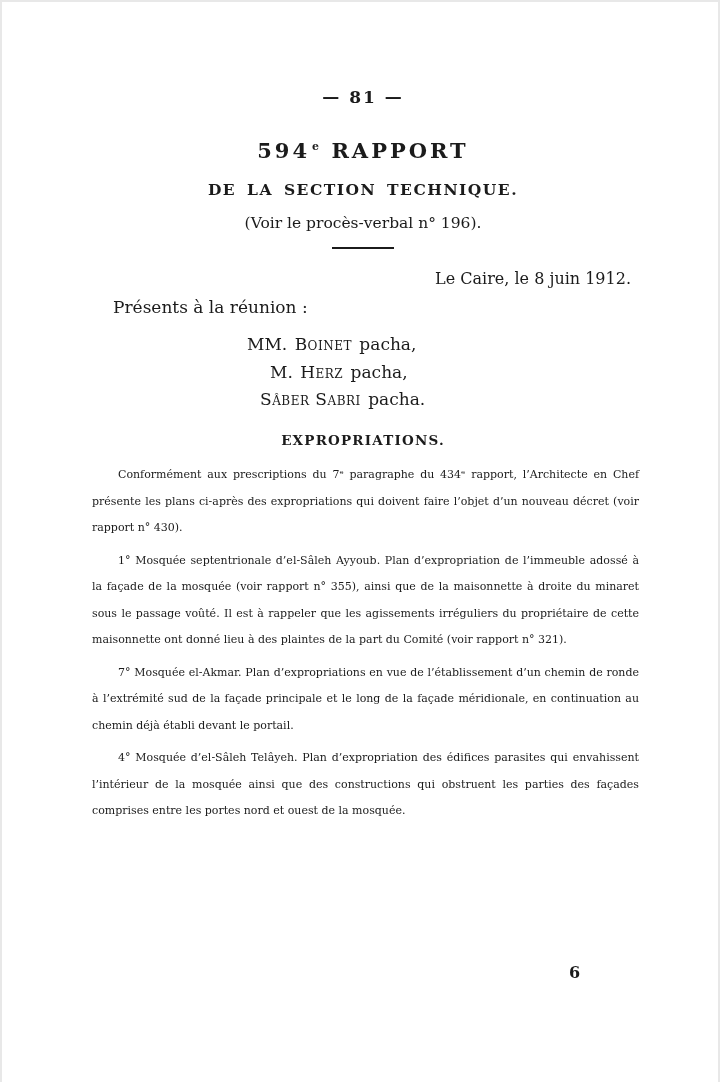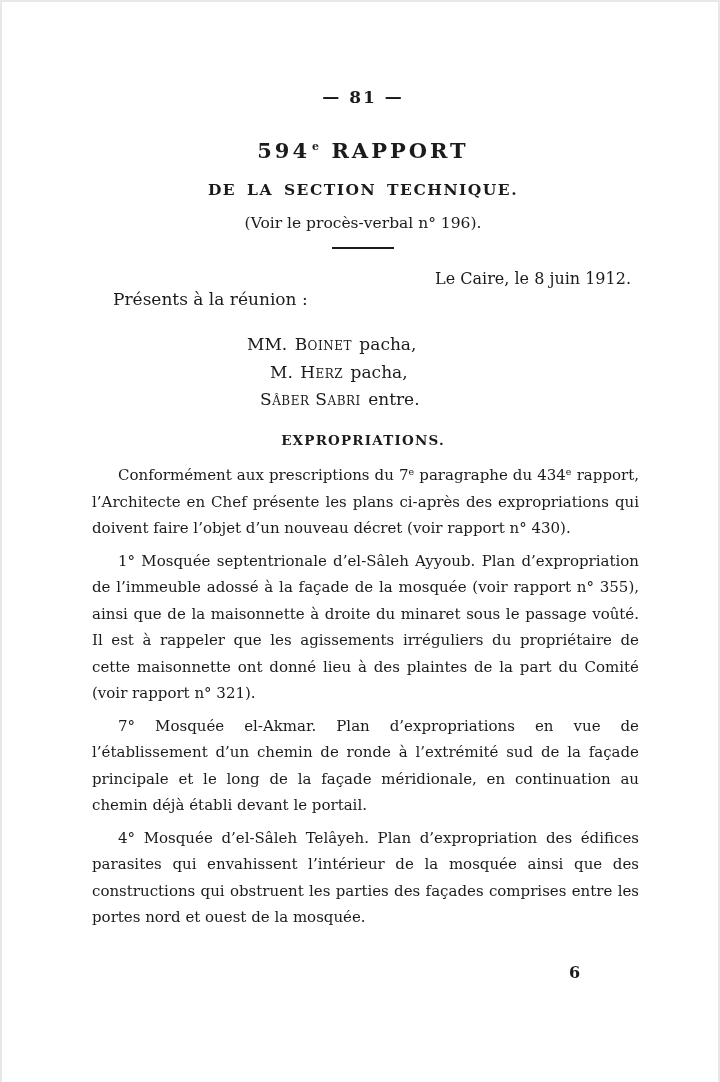--- a/index.html
+++ b/index.html
@@ -58,21 +58,21 @@
     background: #1b1b1b;
   }
   .dateline {
     position: absolute;
     top: 266px;
     right: 90px;
     font-size: 16px;
   }
   .presents {
     position: absolute;
-    top: 286px;
+    top: 294px;
     left: 110px;
     font-size: 17px;
   }
   .attendees {
     position: absolute;
     top: 327px;
     left: 242px;
     font-size: 17px;
     line-height: 26.5px;
   }
@@ -86,21 +86,21 @@
     top: 429px;
     font-size: 13.5px;
     font-weight: bold;
     letter-spacing: 1.2px;
   }
   .body {
     position: absolute;
     top: 459px;
     left: 88px;
     width: 549px;
-    font-size: 15px;
+    font-size: 11px;
     line-height: 26.5px;
     text-align: justify;
   }
   .body p {
     text-indent: 26px;
     margin-top: 6px;
   }
   .body p:first-child { margin-top: 0; }
   .sheet-number {
     position: absolute;
@@ -125,21 +125,21 @@
 
   <div class="divider"></div>
 
   <div class="dateline">Le Caire, le 8 juin 1912.</div>
 
   <div class="presents">Présents à la réunion :</div>
 
   <div class="attendees">
     <div class="attendee-row r1"><span>MM. </span><span class="sc">Boinet</span><span> pacha,</span></div>
     <div class="attendee-row r2"><span>M. </span><span class="sc">Herz</span><span> pacha,</span></div>
-    <div class="attendee-row r3"><span></span><span class="sc">Sâber Sabri</span><span> entre.</span></div>
+    <div class="attendee-row r3"><span></span><span class="sc">Sâber Sabri</span><span> pacha.</span></div>
   </div>
 
   <div class="centered section-heading">EXPROPRIATIONS.</div>
 
   <div class="body">
     <p>Conformément aux prescriptions du 7ᵉ paragraphe du 434ᵉ rapport, l’Architecte en Chef présente les plans ci-après des expropriations qui doivent faire l’objet d’un nouveau décret (voir rapport n° 430).</p>
     <p>1° Mosquée septentrionale d’el-Sâleh Ayyoub. Plan d’expropriation de l’immeuble adossé à la façade de la mosquée (voir rapport n° 355), ainsi que de la maisonnette à droite du minaret sous le passage voûté. Il est à rappeler que les agissements irréguliers du propriétaire de cette maisonnette ont donné lieu à des plaintes de la part du Comité (voir rapport n° 321).</p>
     <p>7° Mosquée el-Akmar. Plan d’expropriations en vue de l’établissement d’un chemin de ronde à l’extrémité sud de la façade principale et le long de la façade méridionale, en continuation au chemin déjà établi devant le portail.</p>
     <p>4° Mosquée d’el-Sâleh Telâyeh. Plan d’expropriation des édifices parasites qui envahissent l’intérieur de la mosquée ainsi que des constructions qui obstruent les parties des façades comprises entre les portes nord et ouest de la mosquée.</p>
   </div>

